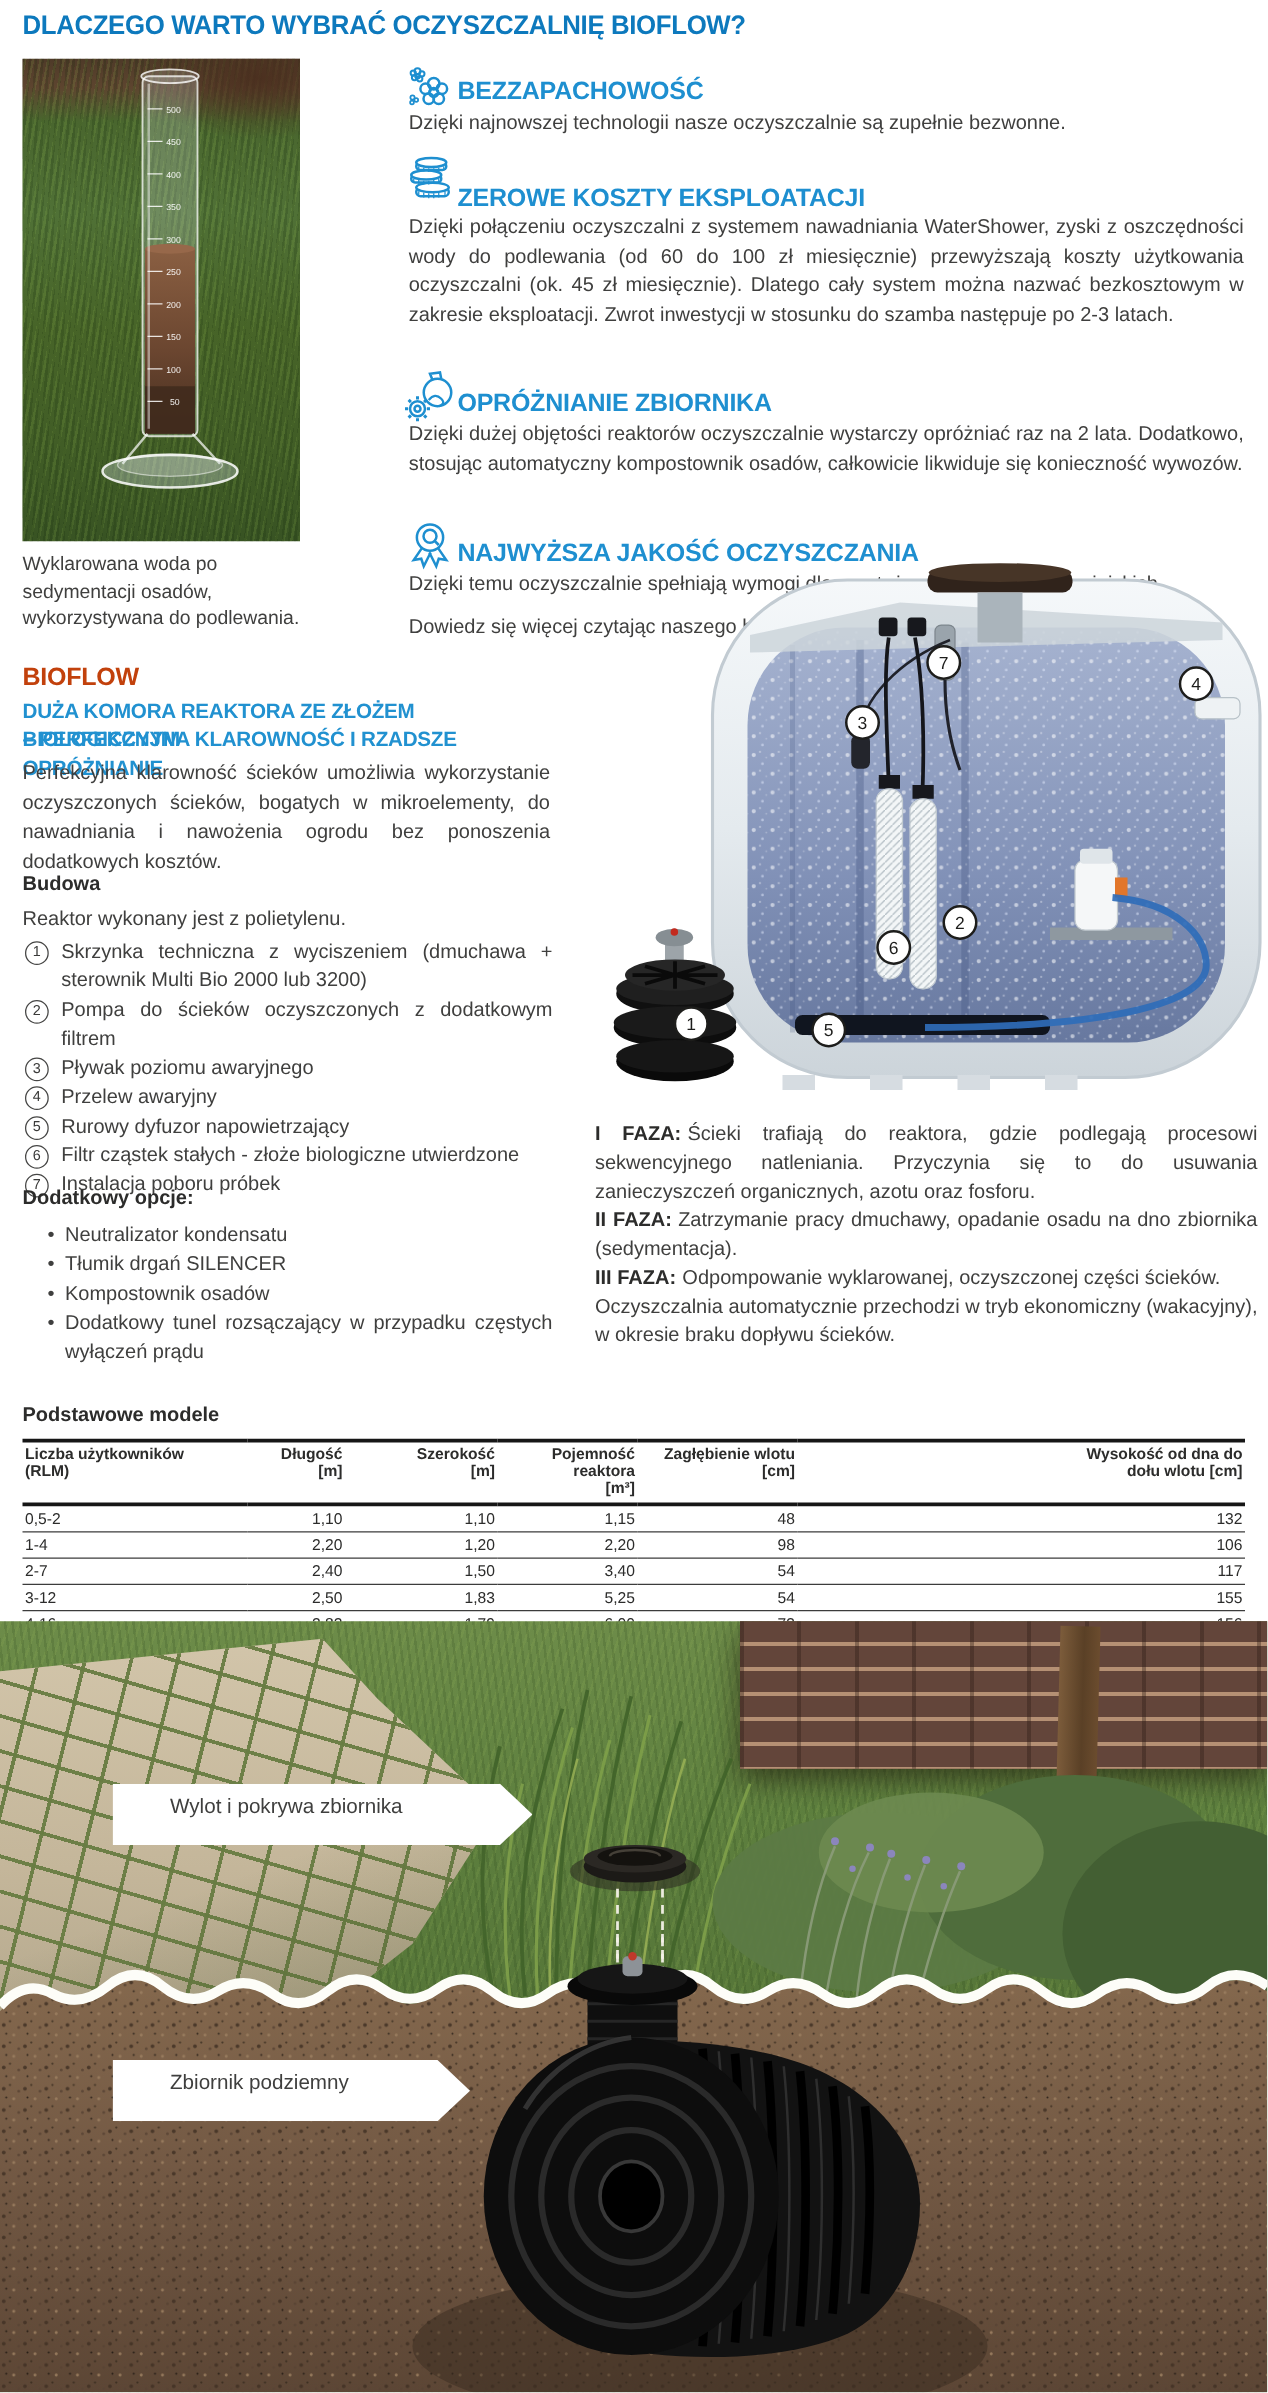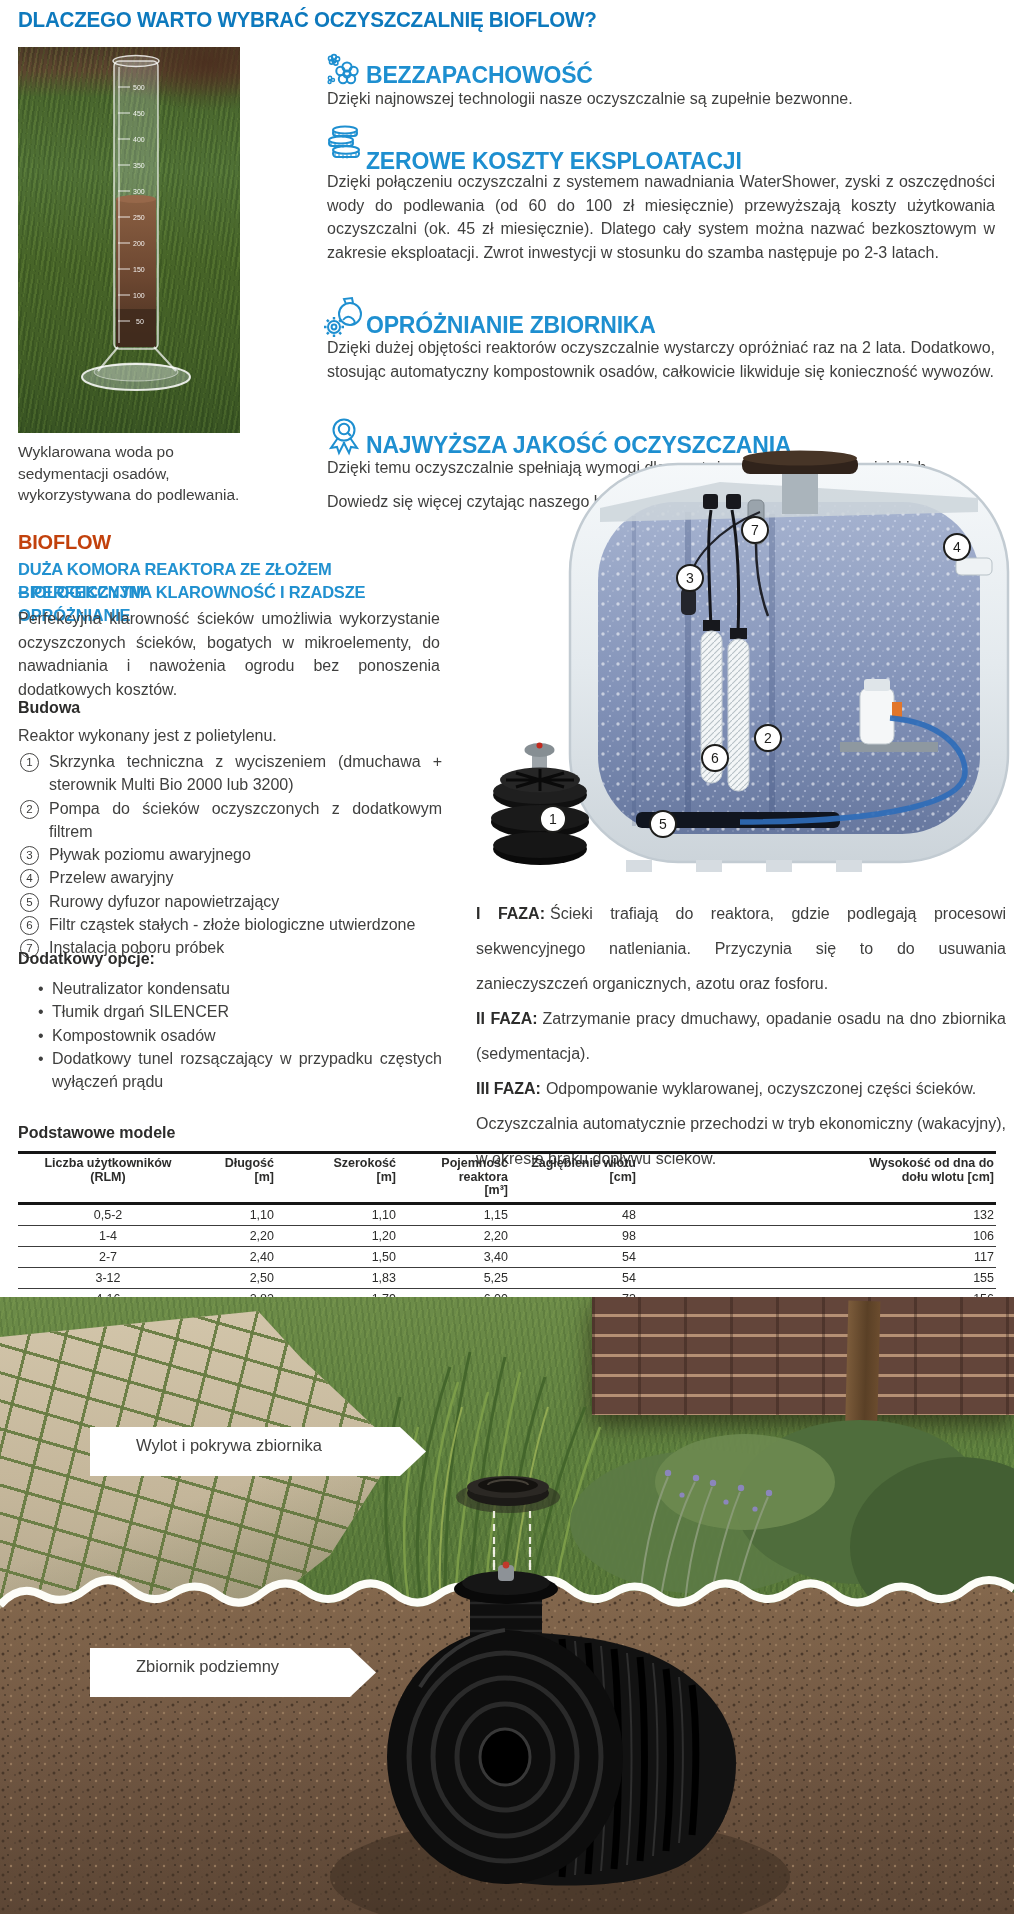--- a/index.html
+++ b/index.html
@@ -2,47 +2,47 @@
 <html lang="pl"><head>
 <meta charset="utf-8">
 <style>
   html,body{margin:0;padding:0;background:#fff;}
   #page{position:relative;width:1014px;height:1914px;background:#fff;overflow:hidden;
         font-family:"Liberation Sans","DejaVu Sans",sans-serif;color:#3f3f3e;}
   .abs{position:absolute;}
   
   .h1{font-size:21.5px;font-weight:800;color:#0d79bd;letter-spacing:-.3px;
       transform:scaleX(.96);transform-origin:left top;white-space:nowrap;}
-  .benefit-title{font-size:23px;font-weight:800;color:#1e8fd0;letter-spacing:-.2px;white-space:nowrap;}
+  .benefit-title{font-size:20px;font-weight:800;color:#1e8fd0;letter-spacing:-.2px;white-space:nowrap;}
   .body-txt{font-size:16px;line-height:23.5px;color:#3f3f3e;}
   .just{text-align:justify;}
   .caption{font-size:15.5px;line-height:21.5px;color:#3f3f3e;}
   .bf-title{font-size:20px;font-weight:800;color:#c2410c;letter-spacing:-.2px;}
   .bf-sub{font-size:16.5px;font-weight:700;color:#2191d0;line-height:23px;letter-spacing:-.2px;}
   .sec-h{font-size:16px;font-weight:800;color:#2c2c2b;text-align:center;}
   
   .part{display:flex;align-items:flex-start;}
   .pnum{flex:0 0 17px;width:17px;height:17px;border:1.3px solid #454544;border-radius:50%;
         font-size:11.5px;line-height:16px;text-align:center;margin:3px 10px 0 2px;color:#3a3a39;}
   .ptxt{flex:1;font-size:16px;line-height:23.3px;text-align:justify;}
   .opt{display:flex;}
   .obul{flex:0 0 14px;margin-left:20px;font-size:16px;line-height:23.3px;}
   .otxt{flex:1;font-size:16px;line-height:23.3px;text-align:justify;}
   
-  .phase{margin:0;font-size:16px;line-height:35px;text-align:justify;}
+  .phase{margin:0;font-size:16px;line-height:23px;text-align:justify;}
   .phase b{margin-right:5px;color:#2c2c2b;}
   
   table.models{border-collapse:collapse;width:978px;table-layout:fixed;}
   table.models thead tr{border-top:3px solid #161616;border-bottom:3px solid #161616;}
   table.models tbody tr{border-bottom:1.5px solid #3c3c3c;}
   table.models tbody tr:last-child{border-bottom:3px solid #161616;}
   table.models th{font-size:12.5px;line-height:13.5px;font-weight:700;color:#2c2c2b;
                   vertical-align:top;padding:3px 2px 4px 2px;}
   table.models td{font-size:12.5px;color:#2c2c2b;padding:0 2px;height:20px;}
-  .tr{text-align:right;} .tl{text-align:center;}
+  .tr{text-align:right;} .tl{text-align:left;}
   
   #garden{position:absolute;left:0;top:1297px;width:1014px;height:617px;overflow:hidden;
      background:
        repeating-linear-gradient(83deg,rgba(25,50,14,.14) 0 2px,rgba(0,0,0,0) 2px 6px),
        repeating-linear-gradient(-70deg,rgba(160,190,90,.12) 0 2px,rgba(0,0,0,0) 2px 7px),
        linear-gradient(180deg,#6d8c49 0%,#5d7f3e 26%,#557538 52%,#4d6c33 78%,#47642f 100%);}
   #brickwall{position:absolute;left:592px;top:0;width:422px;height:118px;
      background:
        repeating-linear-gradient(90deg,rgba(40,24,18,.35) 0 3px,rgba(0,0,0,0) 3px 46px),
        repeating-linear-gradient(180deg,#63453a 0 17px,#b59074 17px 20px),

